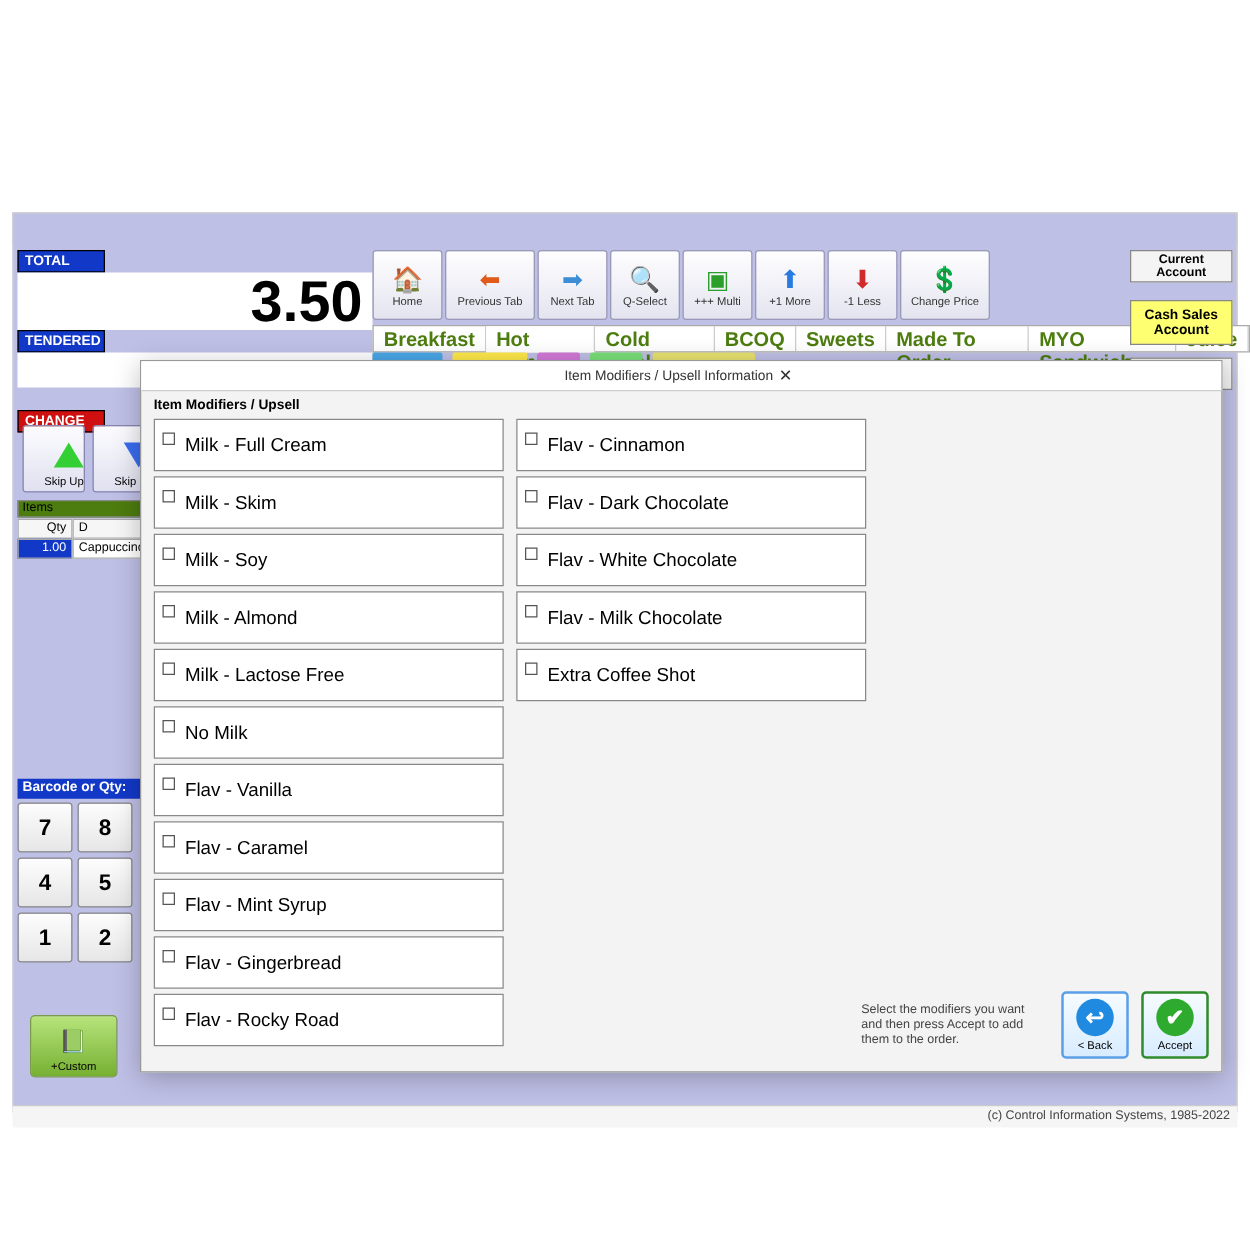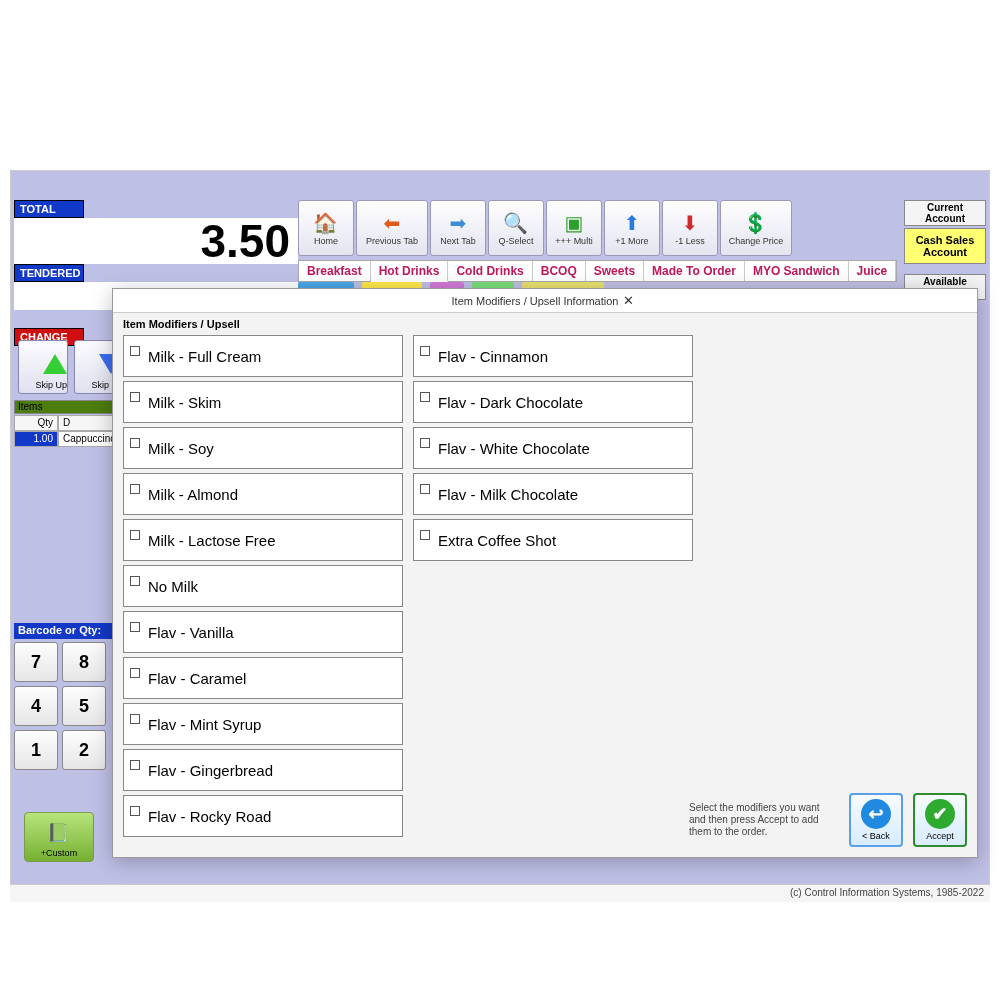--- a/index.html
+++ b/index.html
@@ -8,27 +8,27 @@
 .titlebar{position:absolute;left:10px;top:170px;width:980px;height:26px;background:#fff;border:1px solid #ccc;display:flex;align-items:center;padding:0 6px;color:#888;font-size:12px}
 .titlebar .winbtn{width:40px;height:24px;display:flex;align-items:center;justify-content:center;color:#555;font-size:13px}
 .left-panel{position:absolute;left:14px;top:200px;width:284px}
 .labelbar{background:#1238c8;color:#fff;font-size:11px;font-weight:bold;padding:2px 5px;border:1px solid #000}
 .amount{font-size:46px;font-weight:900;text-align:right;padding-right:8px;background:#fff;line-height:1}
 .topbar{position:absolute;left:298px;top:200px;height:60px;display:flex;gap:2px}
 .ticon{width:56px;height:56px;border:1px solid #9a9ab8;background:linear-gradient(#fefeff,#e4e4f0);display:flex;flex-direction:column;align-items:center;justify-content:center;font-size:9px;color:#333;border-radius:3px}
 .ticon-lg{width:72px}
 .ic{width:30px;height:26px;display:flex;align-items:center;justify-content:center;font-size:20px}
 .tabs{position:absolute;left:298px;top:260px;display:flex;height:22px;background:#fff;border:1px solid #aaa}
-.tab{font-size:12px;font-weight:700;padding:3px 8px;border-right:1px solid #ccc;color:#be185d}
+.tab{font-size:16px;font-weight:700;padding:3px 8px;border-right:1px solid #ccc;color:#4d7c0f}
 .tab.active{background:#fff;border-bottom:2px solid #fff;margin-bottom:-1px}
 .catstrip{position:absolute;left:298px;top:282px;height:14px;display:flex;gap:8px}
 .catblk{height:12px;border-radius:2px}
 .right-panel{position:absolute;right:14px;top:200px;width:82px}
 .rbox{border:1px solid #888;font-size:10px;font-weight:700;text-align:center;padding:1px 2px;background:#f4f4f4}
-.cashacct{background:#ffff72;height:36px;display:flex;align-items:center;justify-content:center;font-size:11px;line-height:1.1;margin-top:2px}
+.cashacct{background:#ffff72;height:36px;display:flex;align-items:center;justify-content:center;font-size:11px;line-height:1.1;margin-top:14px}
 
 .skipbtn{position:absolute;width:50px;height:54px;border:1px solid #8686b0;background:linear-gradient(#fcfcff,#e0e0f0);display:flex;flex-direction:column;align-items:flex-end;justify-content:flex-end;font-size:9px;padding-bottom:3px;border-radius:3px}
 .arrow-up{width:0;height:0;border-left:12px solid transparent;border-right:12px solid transparent;border-bottom:20px solid #34cf34;margin-bottom:6px}
 .arrow-dn{width:0;height:0;border-left:12px solid transparent;border-right:12px solid transparent;border-top:20px solid #3a6cf0;margin-bottom:6px}
 .grid-hdr{position:absolute;left:14px;top:400px;width:104px;height:14px;background:#4d7c0f;border:1px solid #888;font-size:10px;font-weight:400;padding-left:3px}
 .grid-cols{position:absolute;left:14px;top:415px;height:16px;display:flex;font-size:10px}
 .gc{border:1px solid #aaa;padding:1px 4px;background:#f6f6f6}
 .grid-row{position:absolute;left:14px;top:431px;height:16px;display:flex;font-size:10px}
 .gr{border:1px solid #aaa;padding:1px 4px;background:#fff}
 .gr.sel{background:#1238c8;color:#fff}

